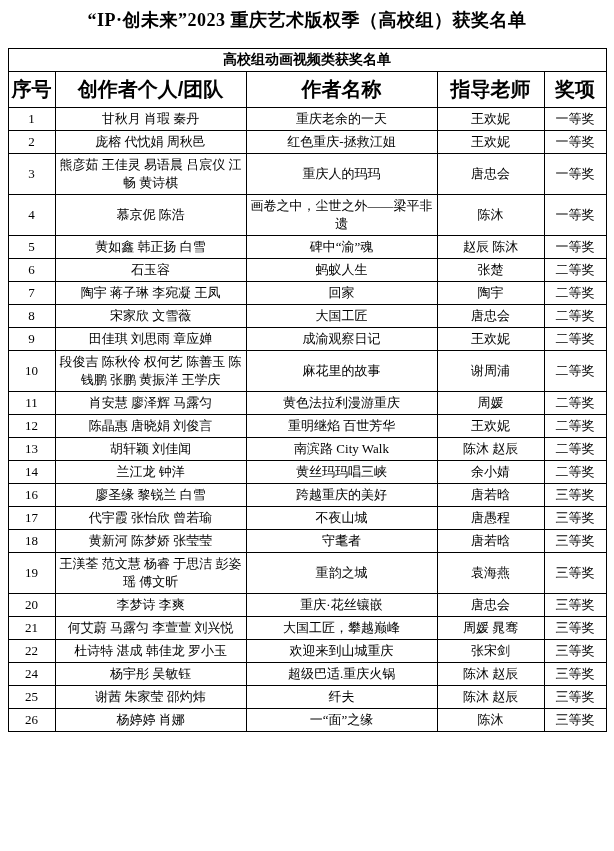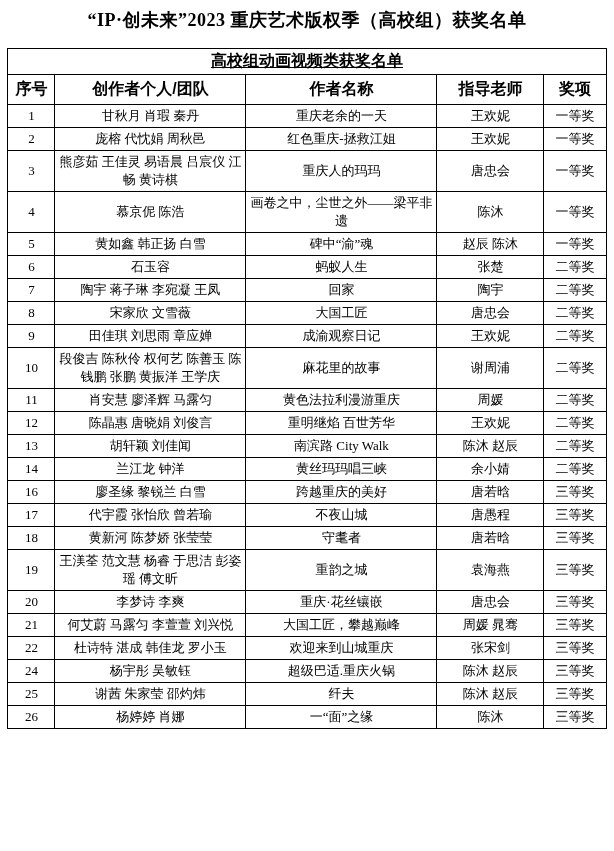--- a/index.html
+++ b/index.html
@@ -35,28 +35,27 @@
     border: 1px solid #000000;
     text-align: center;
     vertical-align: middle;
     padding: 2px 3px;
     box-sizing: border-box;
     word-break: break-word;
   }
   th.caption-cell {
     font-family: "Liberation Sans", "DejaVu Sans", sans-serif;
     font-weight: bold;
-    font-size: 16px;
+    font-size: 14px;
     padding: 4px 2px;
-    text-decoration: underline;
   }
   tr.col-header th {
     font-family: "Liberation Sans", "DejaVu Sans", sans-serif;
     font-weight: bold;
-    font-size: 16px;
+    font-size: 20px;
     padding: 4px 2px;
   }
   tbody td {
     font-size: 13px;
     line-height: 18px;
     font-weight: normal;
   }
   col.c-no      { width: 47px; }
   col.c-team    { width: 191px; }
   col.c-work    { width: 191px; }

